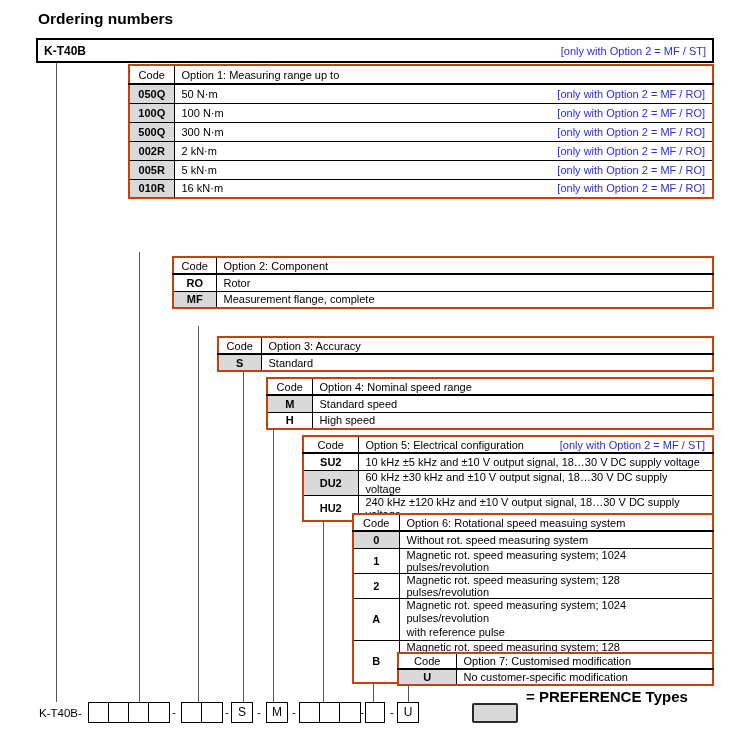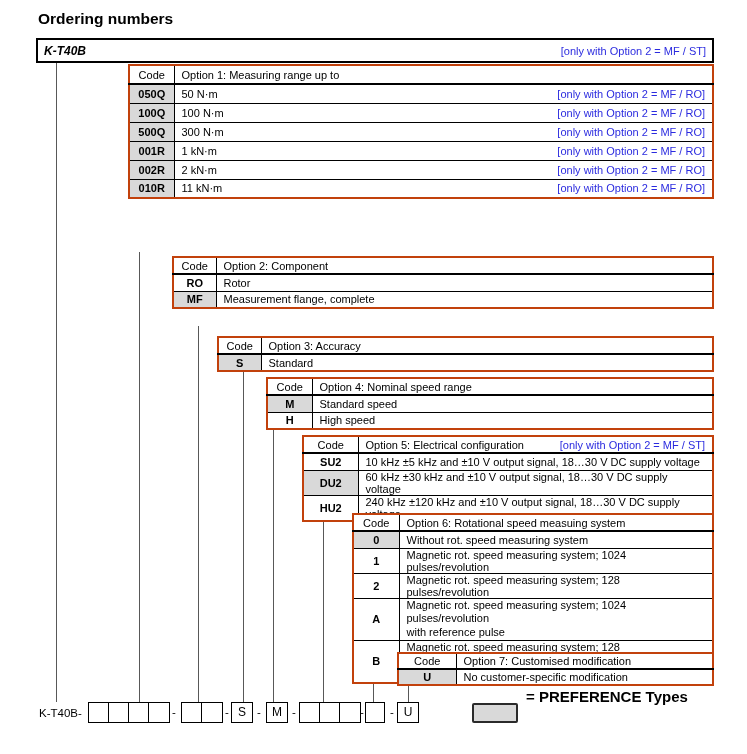--- a/index.html
+++ b/index.html
@@ -14,21 +14,21 @@
 
   
   .vline { position:absolute; width:1px; background:#585858; z-index:1; }
 
   
   .rootbar {
     position:absolute; left:36px; top:38px; width:678px; height:25px;
     border:2px solid #000; background:#fff; z-index:2;
     display:flex; align-items:center; justify-content:space-between; padding:0 6px;
   }
-  .rootbar .prod { font-weight:bold; font-size:12px;font-style:italic; }
+  .rootbar .prod { font-weight:bold; font-size:12px; }
   .note { color:var(--note-blue,#2b2bdf); font-size:11px; white-space:nowrap; }
 
   
   table.opt {
     position:absolute; border-collapse:collapse; background:#fff; z-index:2;
     font-size:11px; table-layout:fixed; border:2px solid #c2410c;
   }
   table.opt td { border:1px solid #000; vertical-align:middle; padding:0 7px; }
   table.opt tr.hdr td { border-bottom:2px solid #000; }
   td.code { text-align:center; font-weight:bold; padding:0 2px; }
@@ -114,42 +114,42 @@
     <tr>
       <td class="code pref">500Q</td>
       <td>
             <div class="cellx">
               <span>300 N·m</span>
               <span class="note">[only with Option 2 = MF / RO]</span>
             </div>
           </td>
     </tr>
     <tr>
-      <td class="code pref">001R</td>
-      <td>
-            <div class="cellx">
-              <span>1 kN·m</span>
-              <span class="note">[only with Option 2 = MF / RO]</span>
-            </div>
-          </td>
-    </tr>
-    <tr>
       <td class="code pref">002R</td>
       <td>
             <div class="cellx">
               <span>2 kN·m</span>
               <span class="note">[only with Option 2 = MF / RO]</span>
             </div>
           </td>
     </tr>
     <tr>
+      <td class="code pref">005R</td>
+      <td>
+            <div class="cellx">
+              <span>5 kN·m</span>
+              <span class="note">[only with Option 2 = MF / RO]</span>
+            </div>
+          </td>
+    </tr>
+    <tr>
       <td class="code pref">010R</td>
       <td>
             <div class="cellx">
-              <span>11 kN·m</span>
+              <span>16 kN·m</span>
               <span class="note">[only with Option 2 = MF / RO]</span>
             </div>
           </td>
     </tr>
   </tbody>
     </table>
 
   <table class="opt o2" style="left:172px; top:256px; width:542px;">
     <colgroup>
         <col style="width:43px">

